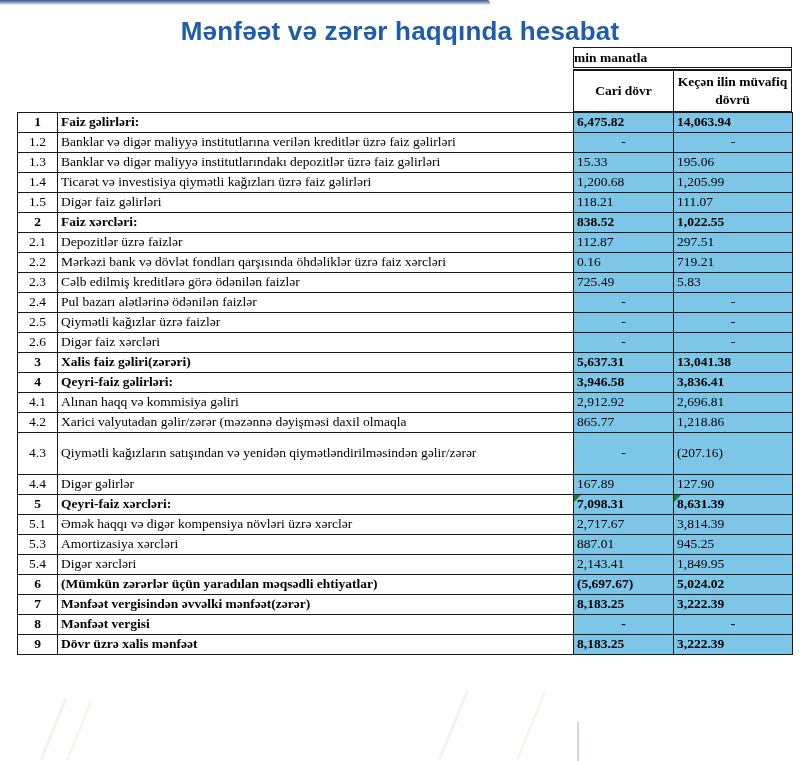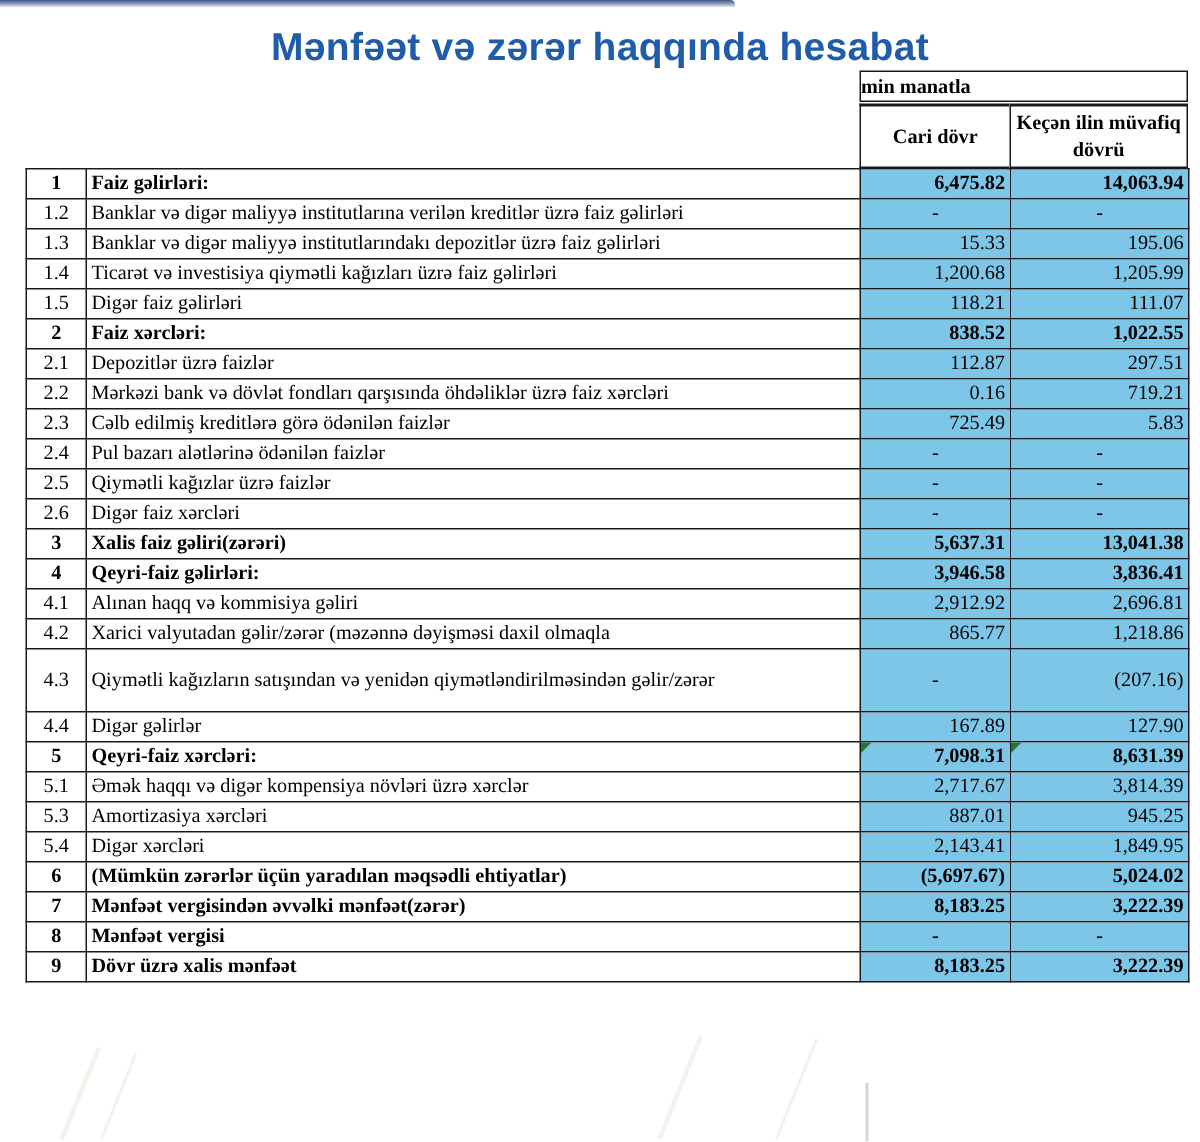--- a/index.html
+++ b/index.html
@@ -81,21 +81,21 @@
     height: 20px;
     padding: 0 3px;
     overflow: hidden;
     white-space: normal;
     line-height: 1.25;
     vertical-align: middle;
     position: relative;
   }
   td.td-no { width: 40px; text-align: center; }
   td.td-label { width: 516px; text-align: left; padding-left: 5px; margin-left: 28px; }
-  td.td-val { width: 100px; text-align: right; padding-right: 5px; background: #7ec6e8; }
+  td.td-val { width: 100px; padding-right: 5px; background: #7ec6e8; }
   td.td-val.prev { width: 119px; }
   td.td-val.dash { text-align: center; padding-right: 3px; }
   tr.bold td { font-weight: bold; }
   tr.tall td { height: 42px; }
   .flag::before {
     content: "";
     position: absolute;
     top: 0; left: 0;
     border-top: 7px solid #1e7a33;
     border-right: 7px solid transparent;

